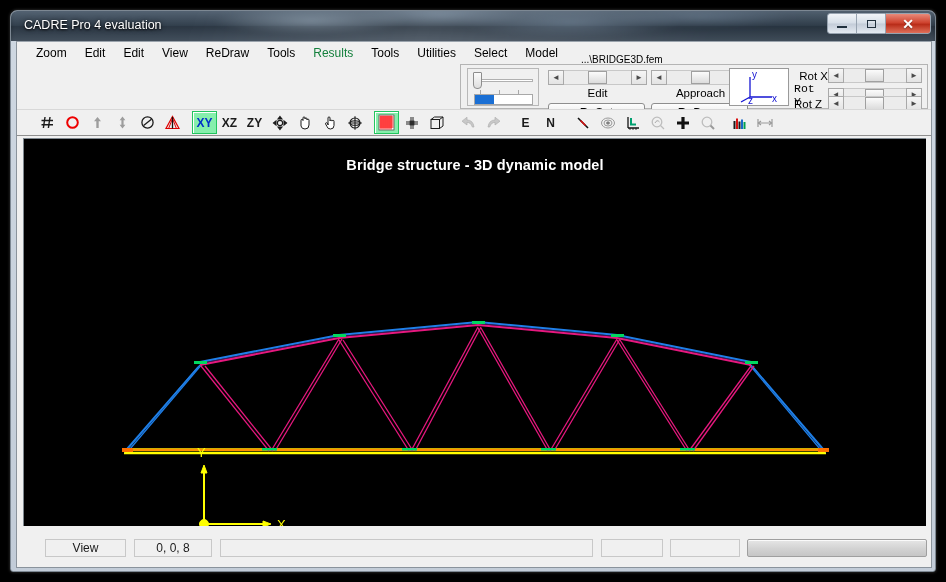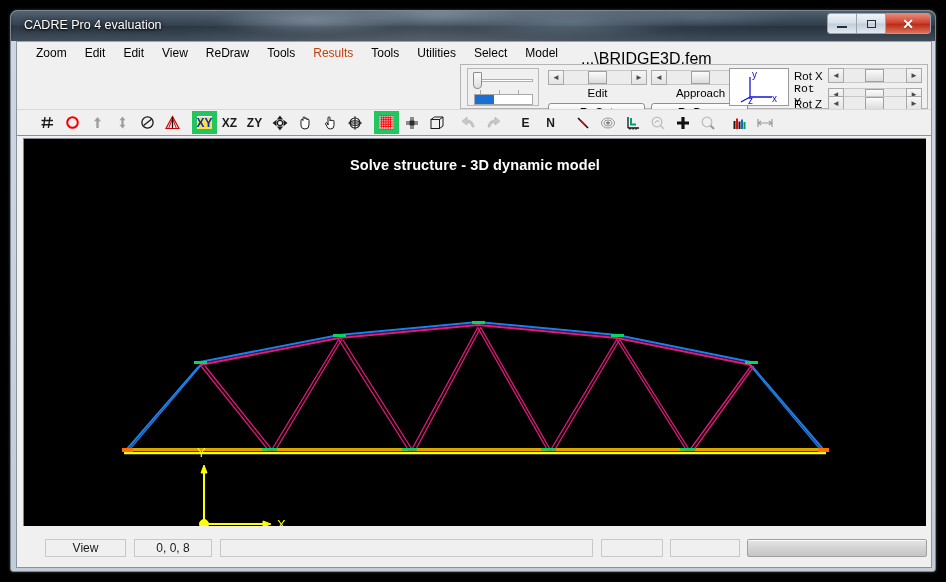--- a/index.html
+++ b/index.html
@@ -136,24 +136,24 @@
     padding-left: 10px;
     box-sizing: border-box;
     font-size: 12px;
     color: #000;
   }
   .menu-item {
     padding: 2px 9px;
     white-space: nowrap;
     cursor: default;
   }
-  .menu-item.disabled { color: #c2410c; }
+  .menu-item.disabled { color: #15803d; }
   #menu-file-path {
     padding-left: 14px;
-    font-size: 16px;
+    font-size: 10px;
     color: #000;
     white-space: nowrap;
     margin-top: 12px;
   }
 
   
   #control-panel {
     position: absolute;
     left: 0; top: 22px;
     width: 100%;
@@ -304,22 +304,22 @@
   }
   .tb-btn {
     width: 25px; height: 23px;
     display: flex;
     align-items: center;
     justify-content: center;
     box-sizing: border-box;
     border: 1px solid transparent;
   }
   .tb-btn.pressed {
-    border: 5px solid #22c55e;
-    background: #fde047;
+    border: 1px solid #22c55e;
+    background: #86efac;
     box-shadow: inset 1px 1px 0 #ffffff;
   }
   .tb-text {
     font-size: 12px;
     font-weight: bold;
     color: #1b1b1b;
     font-family: "Liberation Sans", sans-serif;
   }
   .tb-text.blue { color: #0030c8; }
   .tb-gap { width: 7px; }
@@ -459,21 +459,21 @@
           <svg width="58" height="36" viewBox="0 0 58 36">
             <line x1="20" y1="28" x2="20" y2="8" stroke="#1414d2" stroke-width="1.3"></line>
             <line x1="20" y1="28" x2="42" y2="28" stroke="#1414d2" stroke-width="1.3"></line>
             <line x1="20" y1="28" x2="11" y2="33" stroke="#1414d2" stroke-width="1.3"></line>
             <text x="22" y="9" fill="#1414d2" font-size="10" font-family="Liberation Sans, sans-serif">y</text>
             <text x="42" y="33" fill="#1414d2" font-size="10" font-family="Liberation Sans, sans-serif">x</text>
             <text x="18" y="35" fill="#1414d2" font-size="10" font-family="Liberation Sans, sans-serif">z</text>
           </svg>
         </div>
 
-        <div class="rot-row" style="left:333px; top:3px;">
+        <div class="rot-row" style="left:333px; top:3px;text-align:right;">
           <span class="rot-label">Rot X</span>
           <span class="arrow-btn">◄</span>
           <span class="scroll-track" style="width:62px; display:inline-block;">
             <span class="scroll-thumb" style="left:21px;"></span>
           </span>
           <span class="arrow-btn">►</span>
         </div>
         <div class="rot-row" style="left:333px; top:17px;font-family:Liberation Mono, monospace;">
           <span class="rot-label">Rot Y</span>
           <span class="arrow-btn">◄</span>
@@ -726,21 +726,21 @@
           <line x1="2" y1="6" x2="16" y2="6"></line>
           <path d="M5 4 L2.5 6 L5 8"></path>
               <path d="M13 4 L15.5 6 L13 8"></path>
         </g>
           </svg>
       </div>
 
     </div>
 
     <div id="viewport">
-      <div id="canvas-title">Solve structure - 3D dynamic model</div>
+      <div id="canvas-title">Bridge structure - 3D dynamic model</div>
 
       <svg id="model-svg" width="903" height="388" viewBox="0 0 903 388">
 
         <g>
           <line x1="102" y1="311" x2="800" y2="311" stroke="#ff9000" stroke-width="2.2"></line>
           <line x1="100" y1="314" x2="802" y2="314" stroke="#ffff00" stroke-width="2.4"></line>
           <line x1="104" y1="309.5" x2="798" y2="309.5" stroke="#cfae00" stroke-width="1"></line>
         </g>
 
         <g stroke="#1f7fe8" stroke-width="1.2" fill="none">

